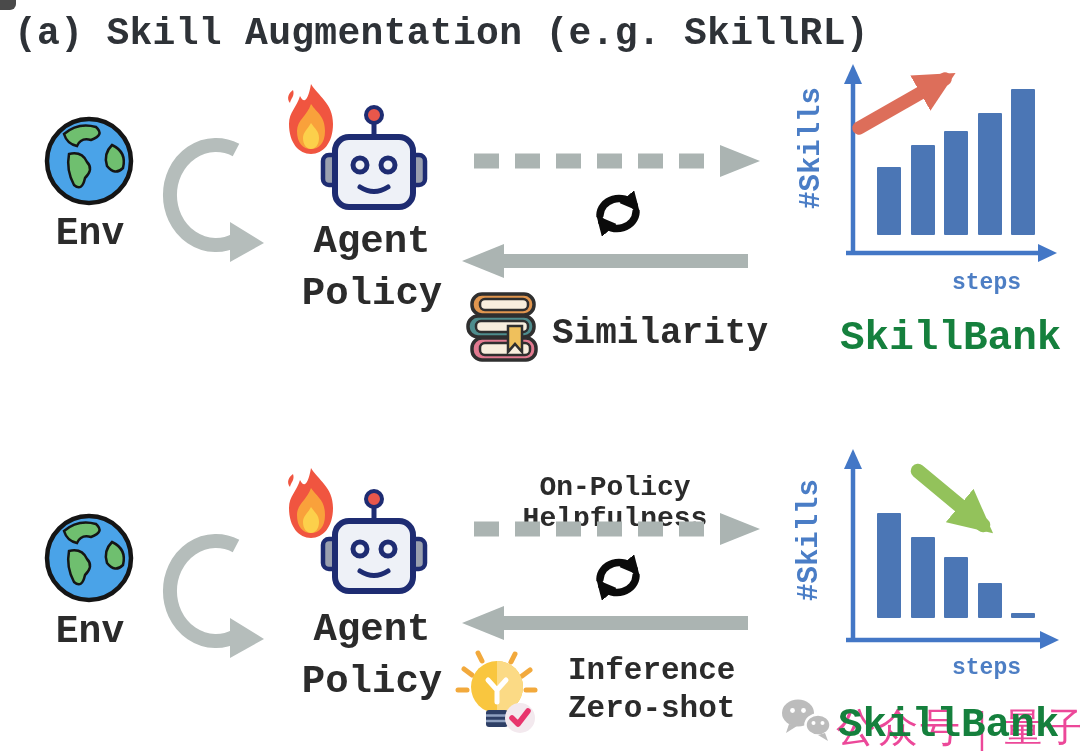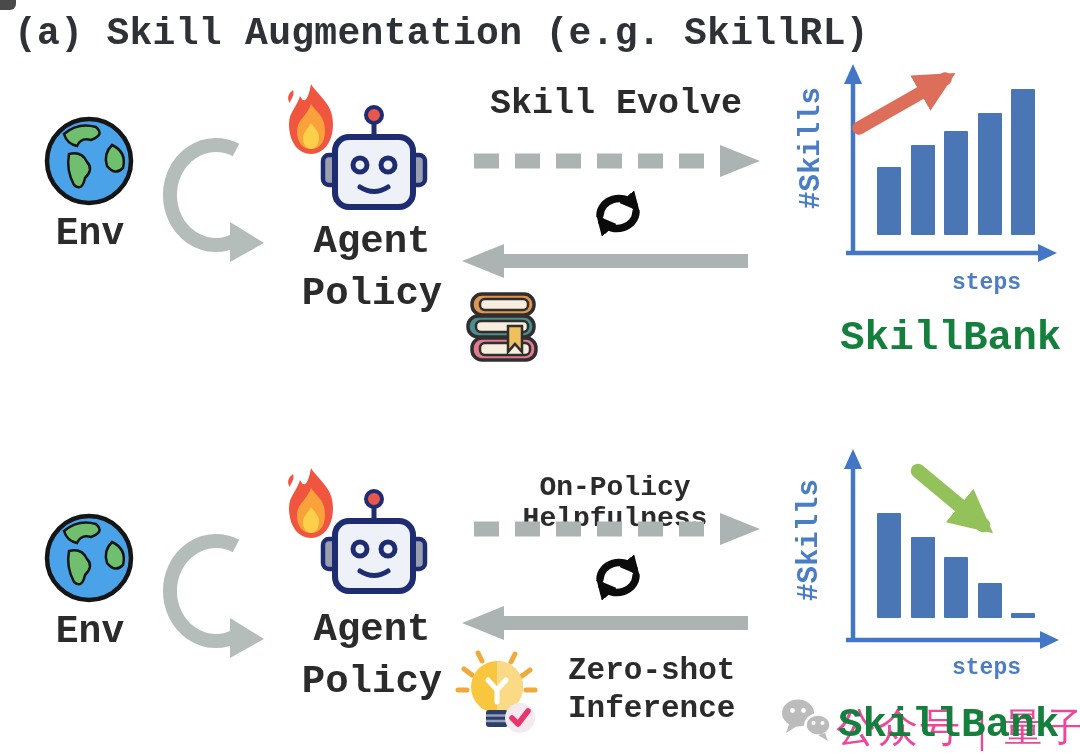--- a/index.html
+++ b/index.html
@@ -56,21 +56,20 @@
     <rect x="20" y="34" width="78" height="70" rx="14" fill="#eef1f7" stroke="#1e2c72" stroke-width="6"></rect>
     <circle cx="45" cy="62" r="7" fill="none" stroke="#1e2c72" stroke-width="5"></circle>
     <circle cx="73" cy="62" r="7" fill="none" stroke="#1e2c72" stroke-width="5"></circle>
     <path d="M45,84 Q59,93 73,84" fill="none" stroke="#1e2c72" stroke-width="5" stroke-linecap="round"></path>
   </svg>
   <div class="lbl center" style="left:298px;top:216px;width:148px;font-size:39px;line-height:52px;">
     <div>Agent</div>
     <div>Policy</div>
   </div>
 
-  <div class="lbl center" style="left:470px;top:84px;width:292px;font-size:35px;">Skill Evolve</div>
   <svg class="abs" style="left:470px;top:144px;" width="292" height="34" viewBox="0 0 292 34">
     <line x1="4" y1="17" x2="250" y2="17" stroke="#abb4b2" stroke-width="15" stroke-dasharray="25 16"></line>
     <polygon points="250,1 250,33 290,17" fill="#abb4b2"></polygon>
   </svg>
 
   <svg class="abs" style="left:588px;top:185px;" width="60" height="57" viewBox="0 0 60 57">
     <defs>
       <marker id="mka" viewBox="0 0 6 6" refX="3.4" refY="3" markerWidth="2.6" markerHeight="2.6" orient="auto">
           <path d="M0,0 L6,3 L0,6 Z" fill="#0b0b0b"></path>
         </marker>
@@ -86,20 +85,21 @@
 
   <svg class="abs" style="left:464px;top:288px;" width="76" height="84" viewBox="0 0 76 84">
     <rect x="8" y="6" width="62" height="21" rx="10" fill="#e0964f" stroke="#2f2f2f" stroke-width="3.5"></rect>
     <rect x="16" y="11" width="48" height="11" rx="5" fill="#f8eedd" stroke="#2f2f2f" stroke-width="2.5"></rect>
     <rect x="4" y="28" width="66" height="21" rx="10" fill="#4e8d8d" stroke="#2f2f2f" stroke-width="3.5"></rect>
     <rect x="12" y="33" width="52" height="11" rx="5" fill="#f8eedd" stroke="#2f2f2f" stroke-width="2.5"></rect>
     <rect x="8" y="50" width="64" height="22" rx="10" fill="#e27a90" stroke="#2f2f2f" stroke-width="3.5"></rect>
     <rect x="16" y="55" width="50" height="12" rx="5" fill="#f8eedd" stroke="#2f2f2f" stroke-width="2.5"></rect>
     <path d="M44,38 h14 v26 l-7,-8 l-7,8 z" fill="#efc05c" stroke="#2f2f2f" stroke-width="2.5"></path>
   </svg>
+  <div class="lbl center" style="left:552px;top:313px;width:210px;font-size:36px;">Similarity</div>
 
   <div class="skills-ylabel" style="left:732px;top:131px;">#Skills</div>
   <svg class="abs" style="left:836px;top:58px;" width="225" height="210" viewBox="0 0 225 210">
     <line x1="17" y1="22" x2="17" y2="197" stroke="#4377c6" stroke-width="4.5"></line>
     <polygon points="8,26 26,26 17,6" fill="#4377c6"></polygon>
     <line x1="10" y1="195" x2="204" y2="195" stroke="#4377c6" stroke-width="4.5"></line>
     <polygon points="202,186 202,204 221,195" fill="#4377c6"></polygon>
   </svg>
   <div class="bars" style="left:877px;top:89px;height:146px;">
       <div class="bar" style="height: 68px; background: rgb(75, 118, 181);"></div>
@@ -188,22 +188,22 @@
     <circle cx="45" cy="44" r="26" fill="#f9c63f"></circle>
     <path d="M45,18 A26,26 0 0 1 45,70 Z" fill="#fbda85"></path>
     <path d="M45,59 V47 M45,47 L36,37 M45,47 L54,37" fill="none" stroke="#ffffff" stroke-width="5" stroke-linecap="round"></path>
     <rect x="34" y="67" width="22" height="17" rx="3" fill="#2e3f66"></rect>
     <line x1="34" y1="72.5" x2="56" y2="72.5" stroke="#8fa0c0" stroke-width="2.5"></line>
     <line x1="34" y1="78" x2="56" y2="78" stroke="#8fa0c0" stroke-width="2.5"></line>
     <circle cx="68" cy="75" r="15" fill="#f3e9ee"></circle>
     <path d="M60,75 L66,81 L76,68" fill="none" stroke="#e8356d" stroke-width="5.5" stroke-linecap="round" stroke-linejoin="round"></path>
   </svg>
   <div class="lbl" style="left:568px;top:652px;font-size:31px;line-height:38px;">
+    <div>Inference</div>
     <div>Zero-shot</div>
-    <div>Inference</div>
   </div>
 
   <div class="skills-ylabel" style="left:730px;top:523px;">#Skills</div>
   <svg class="abs" style="left:836px;top:443px;" width="230" height="215" viewBox="0 0 230 215">
     <line x1="17" y1="22" x2="17" y2="199" stroke="#4377c6" stroke-width="4.5"></line>
     <polygon points="8,26 26,26 17,6" fill="#4377c6"></polygon>
     <line x1="10" y1="197" x2="206" y2="197" stroke="#4377c6" stroke-width="4.5"></line>
     <polygon points="204,188 204,206 223,197" fill="#4377c6"></polygon>
   </svg>
   <div class="bars" style="left:877px;top:513px;height:105px;">

